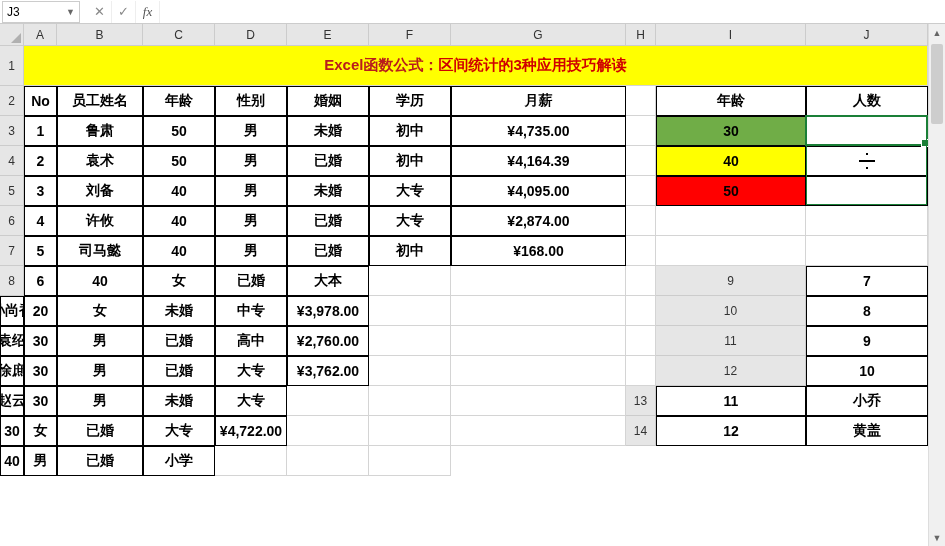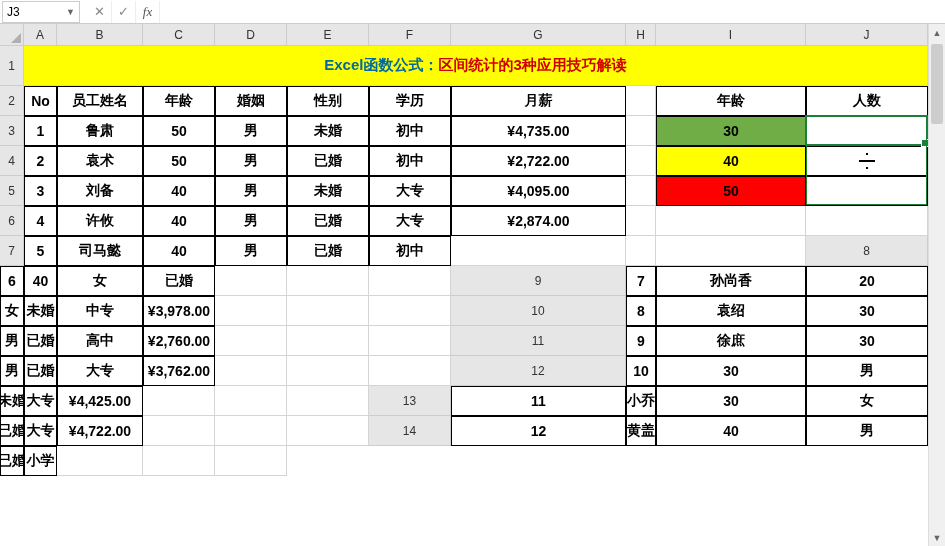--- a/index.html
+++ b/index.html
@@ -17,21 +17,21 @@
 
 .grid-wrap { position: relative; width: 945px; height: 522px; overflow: hidden; }
 .grid { display: grid; }
 .corner { background: #e6e6e6; border-right: 1px solid #ccc; border-bottom: 1px solid #ccc; position: relative; }
 .corner::after { content: ""; position: absolute; right: 2px; bottom: 2px; border-left: 10px solid transparent; border-bottom: 10px solid #b0b0b0; }
 .col-head, .row-head { background: #e6e6e6; display: flex; align-items: center; justify-content: center; font-size: 12px; color: #333; border-right: 1px solid #ccc; border-bottom: 1px solid #ccc; }
 .cell { border-right: 1px solid #d4d4d4; border-bottom: 1px solid #d4d4d4; display: flex; align-items: center; justify-content: center; padding: 0 4px; background: #fff; overflow: hidden; white-space: nowrap; }
 
 
 .title-row { background: #ffff00; font-weight: bold; font-size: 15px; }
-.title-black { color: #0369a1; text-align: center; }
+.title-black { color: #b91c1c; text-align: center; }
 .title-red { color: #d00000; }
 .th { font-weight: bold; font-size: 14px; border: 1px solid #000 !important; }
 .bordered { border: 1px solid #000 !important; font-size: 14px; }
 .bold { font-weight: bold; }
 .g30 { background: #70ad47; font-weight: bold; }
 .g40 { background: #ffff00; font-weight: bold; }
 .g50 { background: #ff0000; font-weight: bold; }
 
 
 .sel { position: absolute; border: 2px solid #1a7f37; pointer-events: none; }
@@ -87,22 +87,22 @@
       <div class="col-head">J</div>
       <div class="row-head">1</div>
       <div class="cell title-row" style="grid-column: 2 / span 10;">
         <span class="title-black">Excel函数公式：</span>
         <span class="title-red">区间统计的3种应用技巧解读</span>
       </div>
       <div class="row-head">2</div>
       <div class="cell th">No</div>
       <div class="cell th">员工姓名</div>
       <div class="cell th">年龄</div>
+      <div class="cell th">性别</div>
       <div class="cell th">婚姻</div>
-      <div class="cell th">性别</div>
       <div class="cell th">学历</div>
       <div class="cell th">月薪</div>
       <div class="cell"></div>
       <div class="cell th">年龄</div>
       <div class="cell th">人数</div>
       <div class="row-head">3</div>
       <div class="cell bordered bold">1</div>
       <div class="cell bordered bold">鲁肃</div>
       <div class="cell bordered bold">50</div>
       <div class="cell bordered bold">男</div>
@@ -112,21 +112,21 @@
       <div class="cell"></div>
       <div class="cell bordered g30">30</div>
       <div class="cell bordered"></div>
       <div class="row-head">4</div>
       <div class="cell bordered bold">2</div>
       <div class="cell bordered bold">袁术</div>
       <div class="cell bordered bold">50</div>
       <div class="cell bordered bold">男</div>
       <div class="cell bordered bold">已婚</div>
       <div class="cell bordered bold">初中</div>
-      <div class="cell bordered bold">¥2,722.00</div>
+      <div class="cell bordered bold">¥4,164.39</div>
       <div class="cell"></div>
       <div class="cell bordered g40">40</div>
       <div class="cell bordered"></div>
       <div class="row-head">5</div>
       <div class="cell bordered bold">3</div>
       <div class="cell bordered bold">刘备</div>
       <div class="cell bordered bold">40</div>
       <div class="cell bordered bold">男</div>
       <div class="cell bordered bold">未婚</div>
       <div class="cell bordered bold">大专</div>
@@ -145,28 +145,30 @@
       <div class="cell"></div>
       <div class="cell"></div>
       <div class="cell"></div>
       <div class="row-head">7</div>
       <div class="cell bordered bold">5</div>
       <div class="cell bordered bold">司马懿</div>
       <div class="cell bordered bold">40</div>
       <div class="cell bordered bold">男</div>
       <div class="cell bordered bold">已婚</div>
       <div class="cell bordered bold">初中</div>
+      <div class="cell bordered bold">¥168.00</div>
       <div class="cell"></div>
       <div class="cell"></div>
       <div class="cell"></div>
       <div class="row-head">8</div>
       <div class="cell bordered bold">6</div>
       <div class="cell bordered bold">40</div>
       <div class="cell bordered bold">女</div>
       <div class="cell bordered bold">已婚</div>
+      <div class="cell bordered bold">大本</div>
       <div class="cell"></div>
       <div class="cell"></div>
       <div class="cell"></div>
       <div class="row-head">9</div>
       <div class="cell bordered bold">7</div>
       <div class="cell bordered bold">孙尚香</div>
       <div class="cell bordered bold">20</div>
       <div class="cell bordered bold">女</div>
       <div class="cell bordered bold">未婚</div>
       <div class="cell bordered bold">中专</div>
@@ -191,25 +193,25 @@
       <div class="cell bordered bold">30</div>
       <div class="cell bordered bold">男</div>
       <div class="cell bordered bold">已婚</div>
       <div class="cell bordered bold">大专</div>
       <div class="cell bordered bold">¥3,762.00</div>
       <div class="cell"></div>
       <div class="cell"></div>
       <div class="cell"></div>
       <div class="row-head">12</div>
       <div class="cell bordered bold">10</div>
-      <div class="cell bordered bold">30</div>
-      <div class="cell bordered bold">男</div>
-      <div class="cell bordered bold">未婚</div>
-      <div class="cell bordered bold">大专</div>
-      <div class="cell bordered bold">¥4,425.00</div>
+      <div class="cell bordered bold">赵云</div>
+      <div class="cell bordered bold">30</div>
+      <div class="cell bordered bold">男</div>
+      <div class="cell bordered bold">未婚</div>
+      <div class="cell bordered bold">大专</div>
       <div class="cell"></div>
       <div class="cell"></div>
       <div class="cell"></div>
       <div class="row-head">13</div>
       <div class="cell bordered bold">11</div>
       <div class="cell bordered bold">小乔</div>
       <div class="cell bordered bold">30</div>
       <div class="cell bordered bold">女</div>
       <div class="cell bordered bold">已婚</div>
       <div class="cell bordered bold">大专</div>

